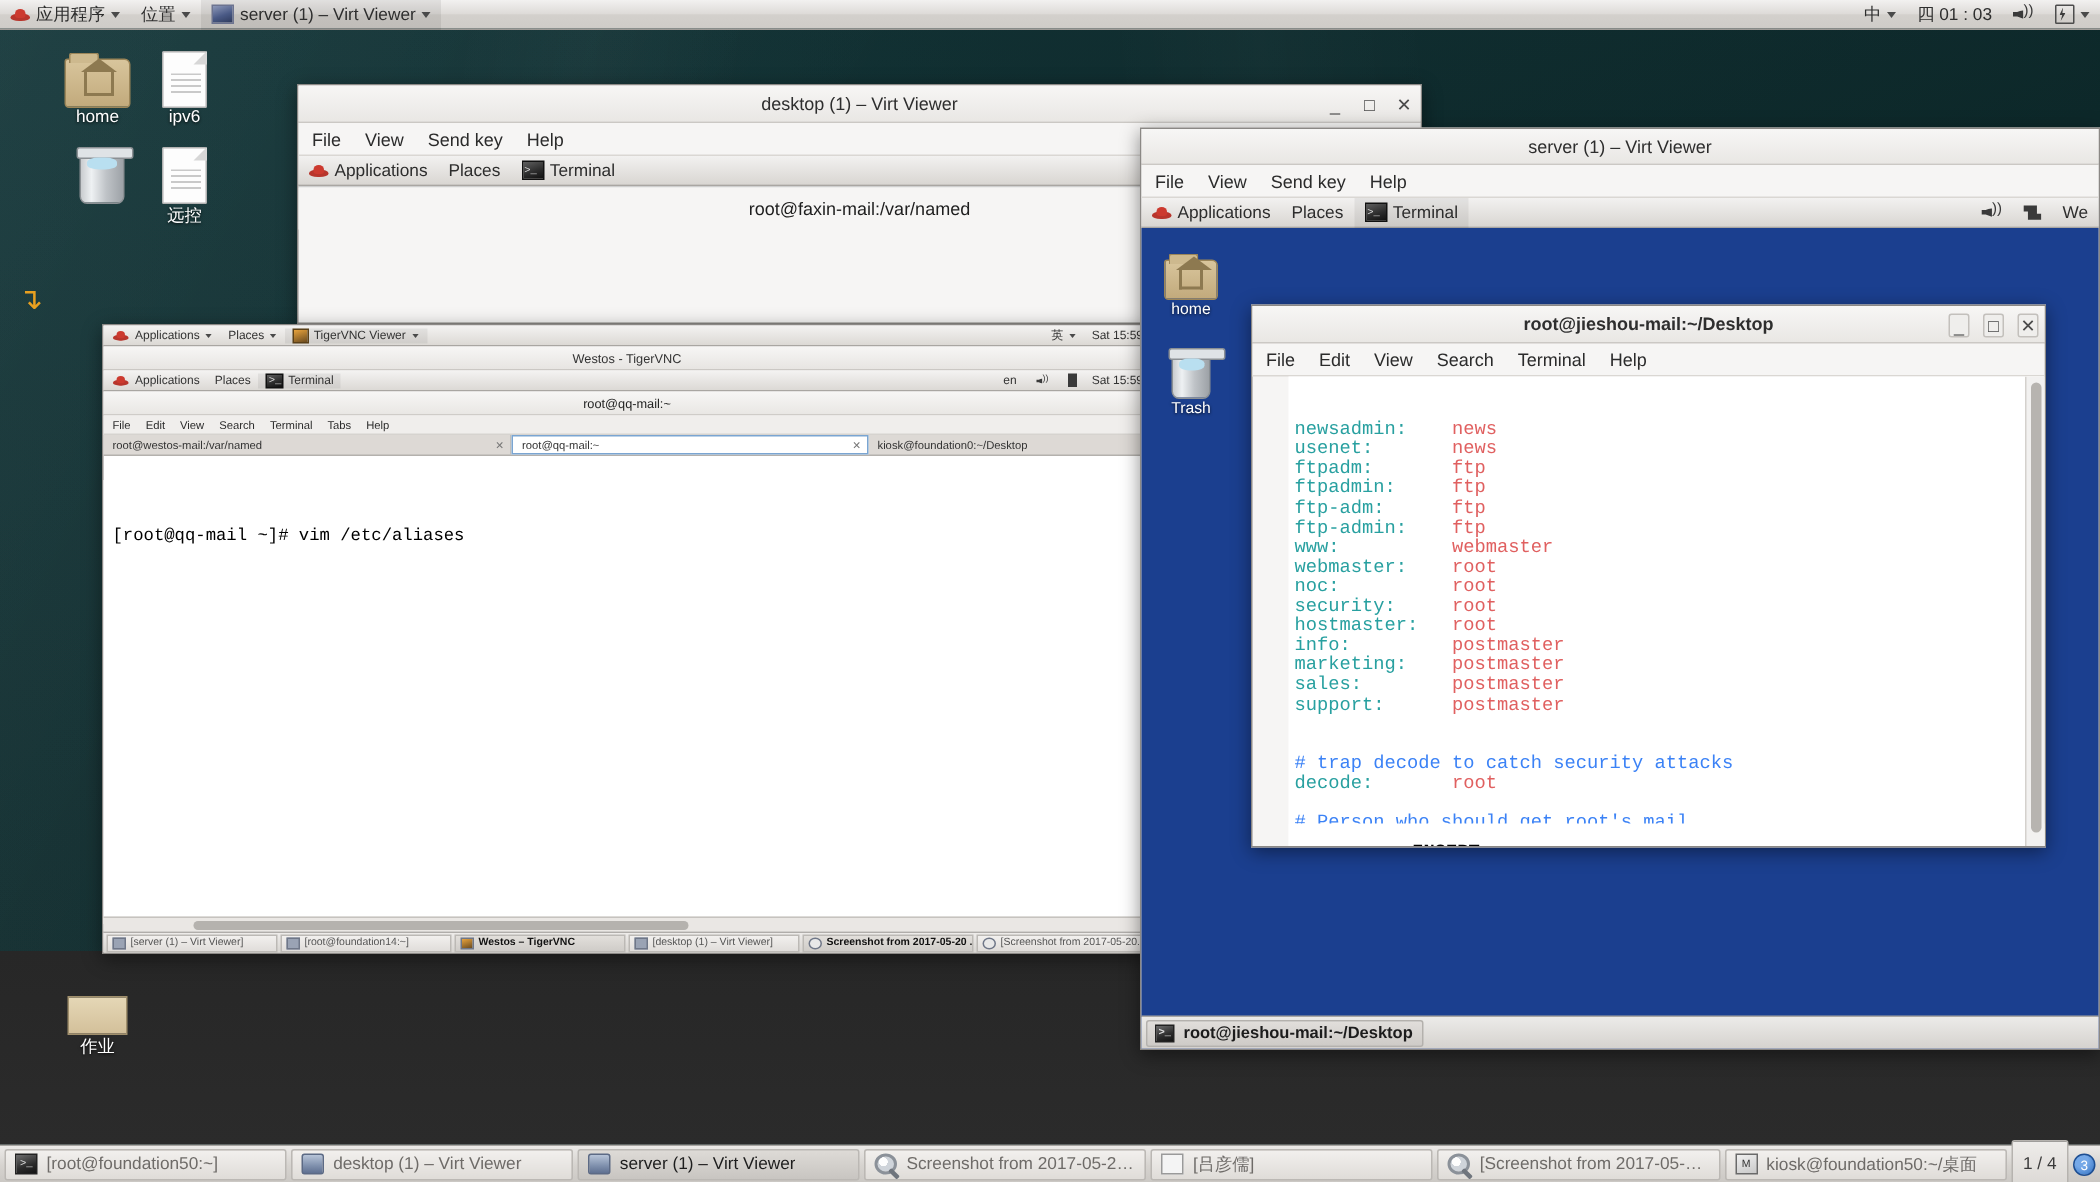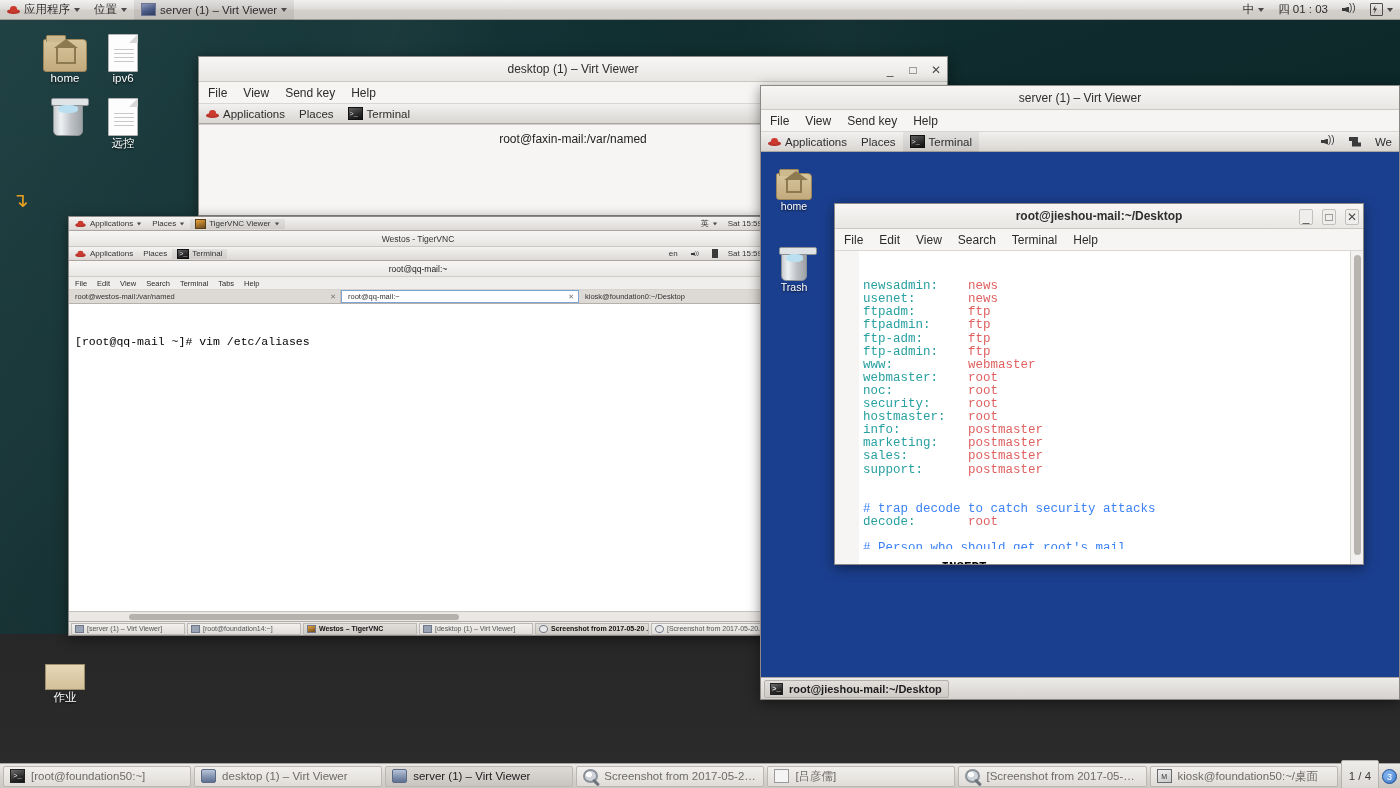--- a/index.html
+++ b/index.html
@@ -203,21 +203,21 @@
   .vnc-menu2 {
     height: 13px; display: flex; align-items: center; gap: 10px; padding: 0 6px;
     font-size: 7.5px; color: #2b2b2b; background: #f0eeec; border-bottom: 1px solid #d6d3cf;
   }
   .tabbar { height: 14px; display: flex; background: #ddd9d5; border-bottom: 1px solid #b4b1ad; font-size: 7.5px; }
   .tab { display: flex; align-items: center; padding: 0 6px; color: #333; border-right: 1px solid #c2bfbb; position: relative; }
   .tab .x { position: absolute; right: 4px; color: #777; font-size: 7px; }
   .tab.active { background: #fff; border: 1px solid #7aa5d2; }
   .vnc-term {
     background: #ffffff; color: #000; font-family: "Liberation Mono", monospace;
-    font-size: 11.5px; line-height: 13.5px; padding: 4px 6px; white-space: pre;
+    font-size: 11.5px; line-height: 13.5px; padding: 4px 6px; white-space: pre; margin-top: 16px;
   }
   .cursor-blk { display: inline-block; width: 7px; height: 11px; background: #000; vertical-align: -1px; }
   .vnc-taskbar {
     position: absolute; left: 0; bottom: 0; width: 100%; height: 14px;
     background: linear-gradient(180deg,#eeecea 0%,#d7d4d0 100%);
     border-top: 1px solid #b0adaa; display: flex; align-items: center; gap: 2px; padding: 0 2px;
   }
   .vnc-task {
     flex: 1 1 0; min-width: 0; height: 12px; display: flex; align-items: center; gap: 3px;
     padding: 0 3px; font-size: 7px; color: #555;
@@ -581,21 +581,21 @@
       <div class="vm-desk-icon" style="left:5px; top:12px;">
         <div class="glyph">
           <div class="folder-g" style="width:36px;height:27px;">
             <div class="home-mark" style="left:9px;top:6px;width:16px;height:13px;">
             </div>
           </div>
         </div>
         <div>home</div>
       </div>
 
-      <div class="vm-desk-icon" style="left:5px; top:93px;">
+      <div class="vm-desk-icon" style="left:5px; top:78px;">
         <div class="glyph">
           <div class="trash-g" style="width:26px;height:30px;">
               <div class="trash-lid" style="width:17px;"></div>
             </div>
         </div>
         <div>Trash</div>
       </div>
 
       <div class="vm-taskbar">
         <div class="vm-task">

